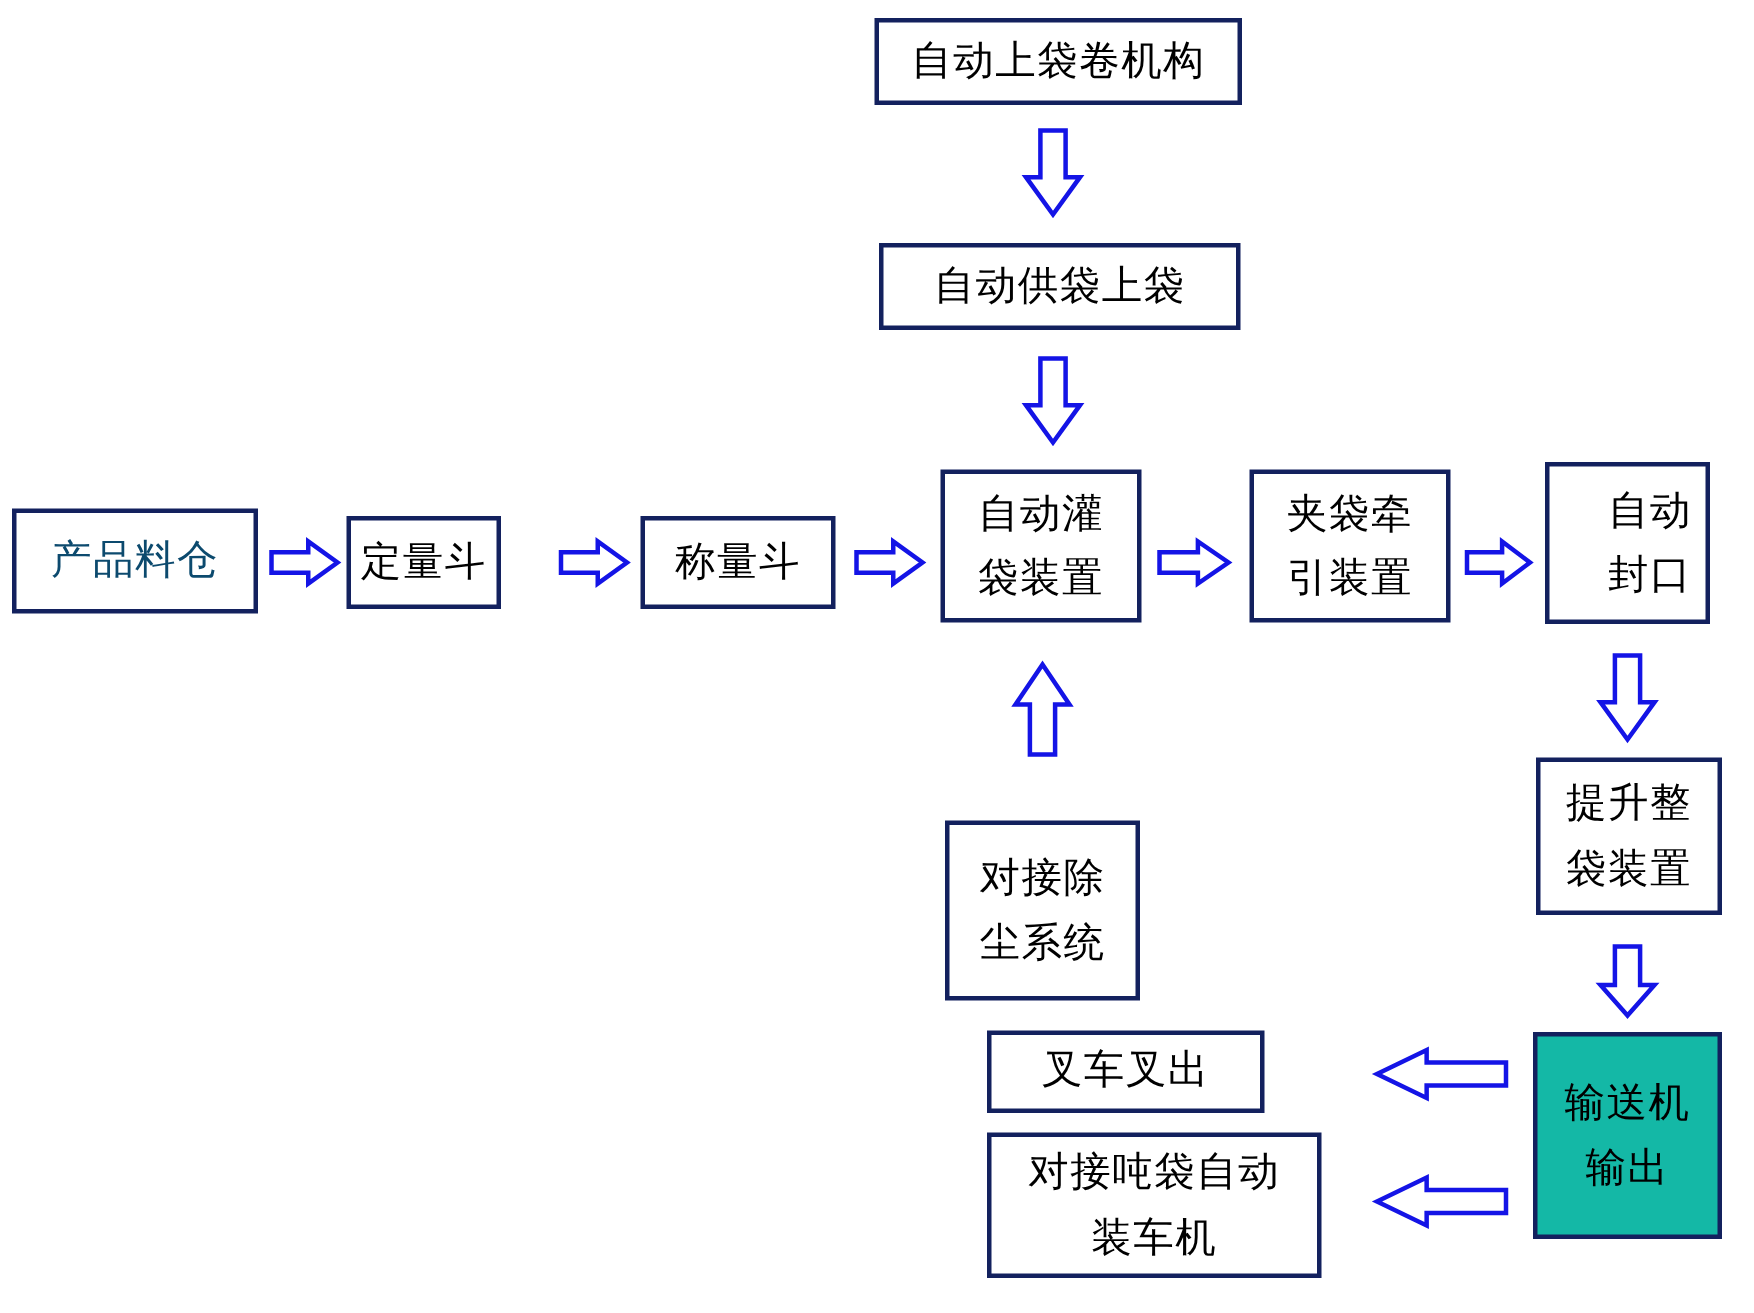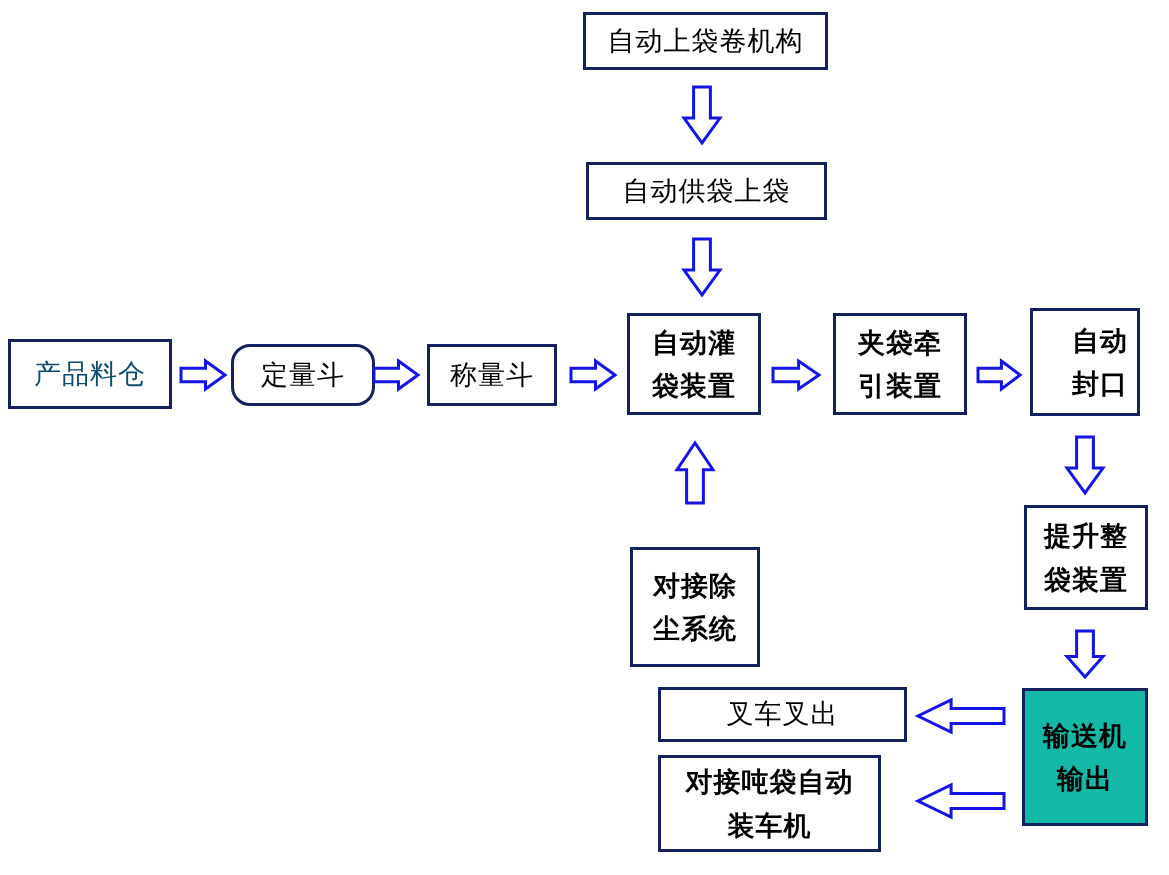--- a/index.html
+++ b/index.html
@@ -28,49 +28,49 @@
     justify-content: center;
     color: #000000;
     font-family: "DejaVu Serif", "Liberation Serif", serif;
     font-size: 27px;
     line-height: 1.42;
     letter-spacing: 1px;
     text-align: center;
     white-space: pre-line;
     padding: 0 4px;
   }
-  .node.two-line { line-height: 1.6; font-weight: bold; }
+  .node.two-line { line-height: 1.6; }
   .arrow {
     position: absolute;
     display: block;
   }
   .arrow svg { display: block; overflow: visible; }
 </style>
 </head>
 <body>
 
 <div id="canvas" style="background: rgb(255, 255, 255);">
     <div class="node" style="left: 583px; top: 12px; width: 245px; height: 58px; border-color: rgb(19, 33, 94); background: rgb(255, 255, 255); color: rgb(0, 0, 0);"><span>自动上袋卷机构</span></div>
     <div class="node" style="left: 586px; top: 162px; width: 241px; height: 58px; border-color: rgb(19, 33, 94); background: rgb(255, 255, 255); color: rgb(0, 0, 0);"><span>自动供袋上袋</span></div>
     <div class="node" style="left: 8px; top: 339px; width: 164px; height: 70px; border-color: rgb(19, 33, 94); background: rgb(255, 255, 255); color: #0c4a6e;"><span>产品料仓</span></div>
-    <div class="node" style="left: 231px; top: 344px; width: 144px; height: 62px; border-color: rgb(19, 33, 94); background: rgb(255, 255, 255); color: rgb(0, 0, 0); border-radius: 19px;"><span>定量斗</span></div>
+    <div class="node" style="left: 231px; top: 344px; width: 103px; height: 62px; border-color: rgb(19, 33, 94); background: rgb(255, 255, 255); color: rgb(0, 0, 0);"><span>定量斗</span></div>
     <div class="node" style="left: 427px; top: 344px; width: 130px; height: 62px; border-color: rgb(19, 33, 94); background: rgb(255, 255, 255); color: rgb(0, 0, 0);"><span>称量斗</span></div>
     <div class="node two-line" style="left: 627px; top: 313px; width: 134px; height: 102px; border-color: rgb(19, 33, 94); background: rgb(255, 255, 255); color: rgb(0, 0, 0);"><span>自动灌
 袋装置</span></div>
     <div class="node two-line" style="left: 833px; top: 313px; width: 134px; height: 102px; border-color: rgb(19, 33, 94); background: rgb(255, 255, 255); color: rgb(0, 0, 0);"><span>夹袋牵
 引装置</span></div>
     <div class="node two-line" style="left: 1030px; top: 308px; width: 110px; height: 108px; border-color: rgb(19, 33, 94); background: rgb(255, 255, 255); color: rgb(0, 0, 0); padding-left: 34px;"><span>自动
 封口</span></div>
     <div class="node two-line" style="left: 630px; top: 515px; width: 130px; height: 120px; border-color: rgb(19, 33, 94); background: rgb(255, 255, 255); color: rgb(0, 0, 0); margin-top: 32px;"><span>对接除
 尘系统</span></div>
     <div class="node two-line" style="left: 1024px; top: 505px; width: 124px; height: 105px; border-color: rgb(19, 33, 94); background: rgb(255, 255, 255); color: rgb(0, 0, 0); justify-content: center;"><span>提升整
 袋装置</span></div>
     <div class="node two-line" style="left: 1022px; top: 688px; width: 126px; height: 138px; border-color: rgb(19, 33, 94); background: #14b8a6; color: rgb(0, 0, 0);"><span>输送机
 输出</span></div>
-    <div class="node" style="left: 658px; top: 687px; width: 249px; height: 55px; border-color: rgb(19, 33, 94); background: rgb(255, 255, 255); color: rgb(0, 0, 0);"><span>叉车叉出</span></div>
+    <div class="node" style="left: 658px; top: 687px; width: 185px; height: 55px; border-color: rgb(19, 33, 94); background: rgb(255, 255, 255); color: rgb(0, 0, 0);"><span>叉车叉出</span></div>
     <div class="node two-line" style="left: 658px; top: 755px; width: 223px; height: 97px; border-color: rgb(19, 33, 94); background: rgb(255, 255, 255); color: rgb(0, 0, 0);"><span>对接吨袋自动
 装车机</span></div>
     <div class="arrow" style="left: 681px; top: 84px; width: 42px; height: 62px;">
       <svg width="42" height="62" viewBox="0 0 42 62">
         <polygon points="12.6,3.0 29.4,3.0 29.4,34.1 39.0,34.1 21.0,59.0 3.0,34.1 12.6,34.1" fill="#ffffff" stroke="#1414e6" stroke-width="3" stroke-linejoin="miter"></polygon>
       </svg>
     </div>
     <div class="arrow" style="left: 681px; top: 236px; width: 42px; height: 62px;">
       <svg width="42" height="62" viewBox="0 0 42 62">
         <polygon points="12.6,3.0 29.4,3.0 29.4,34.1 39.0,34.1 21.0,59.0 3.0,34.1 12.6,34.1" fill="#ffffff" stroke="#1414e6" stroke-width="3" stroke-linejoin="miter"></polygon>

